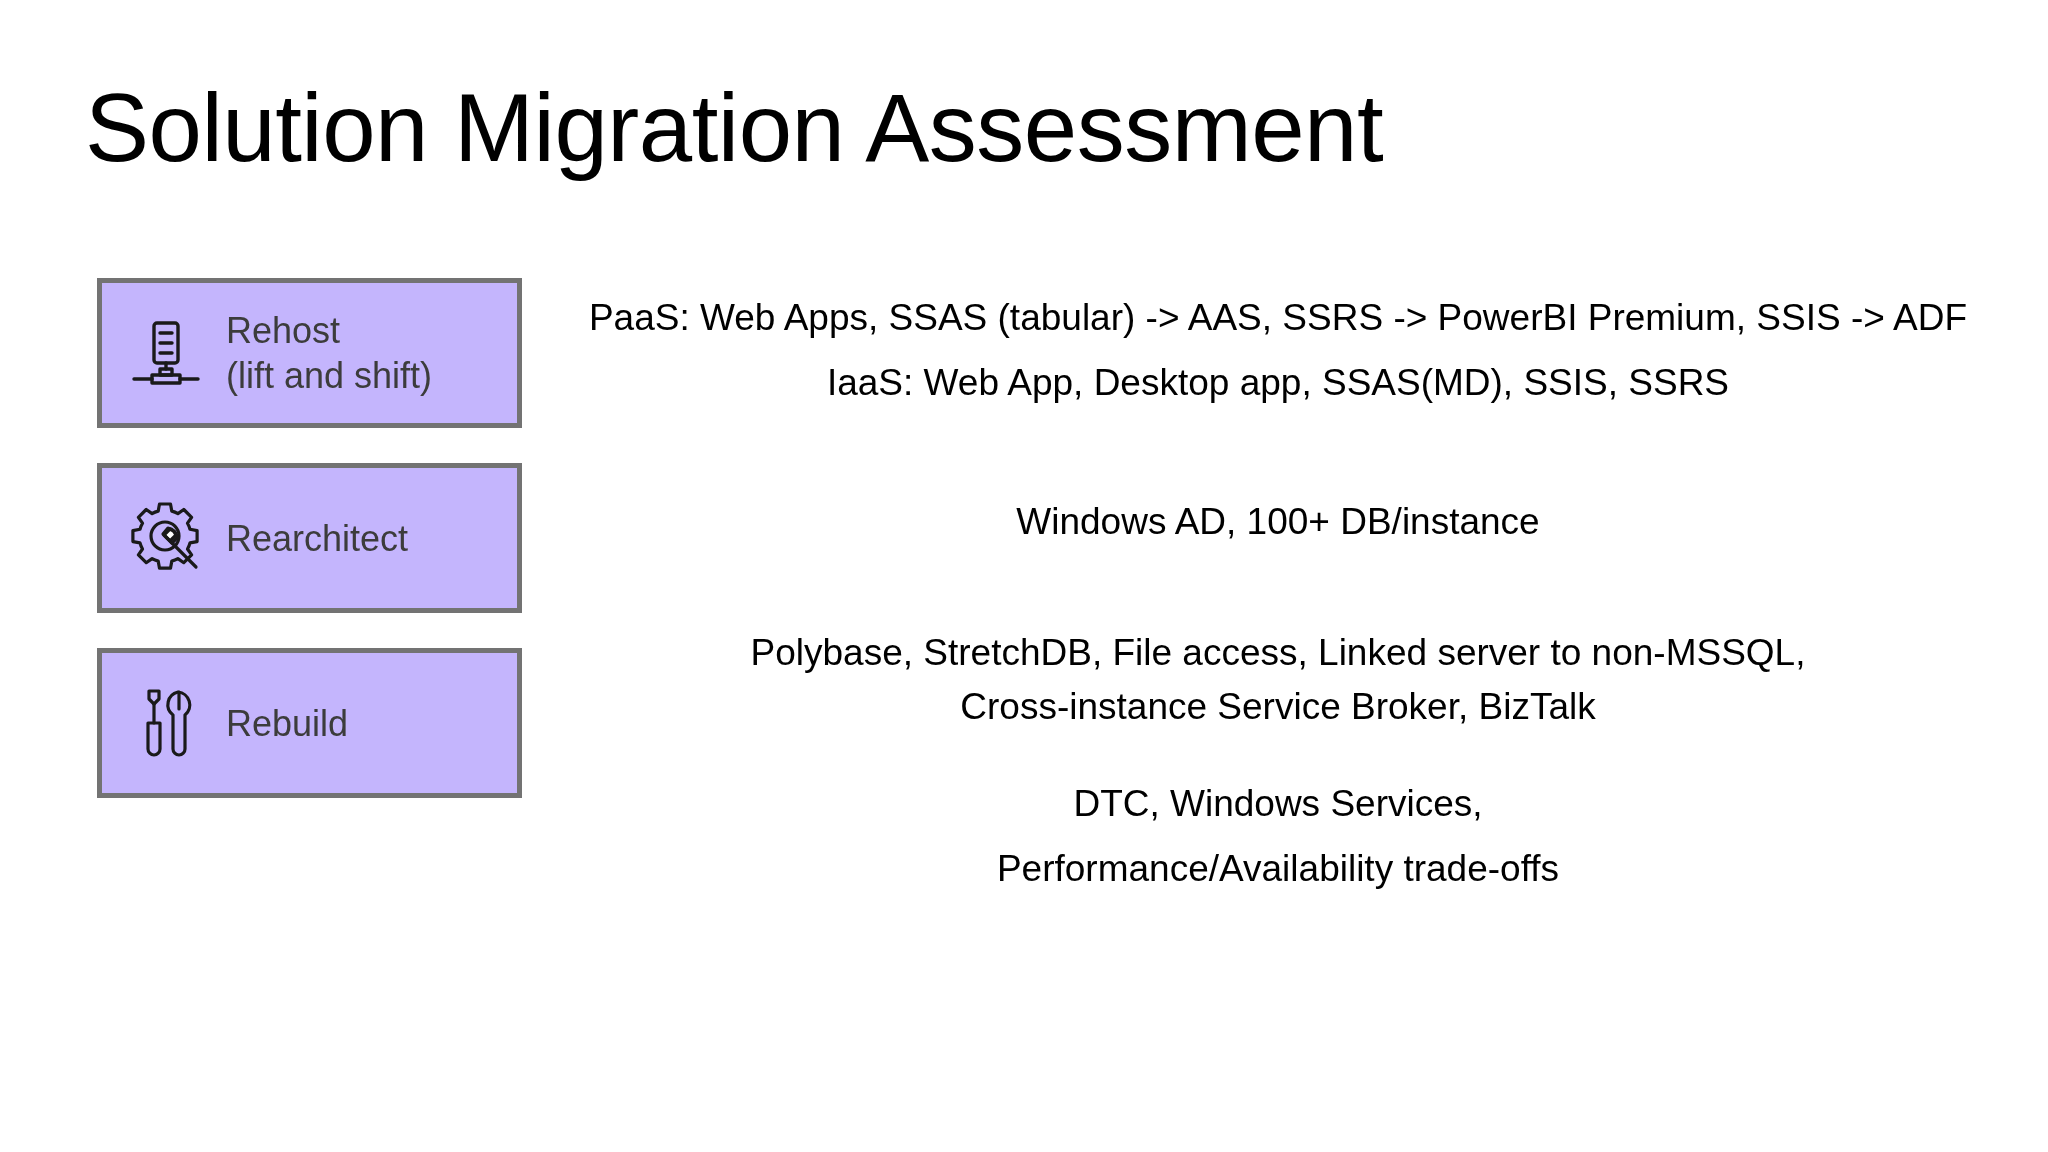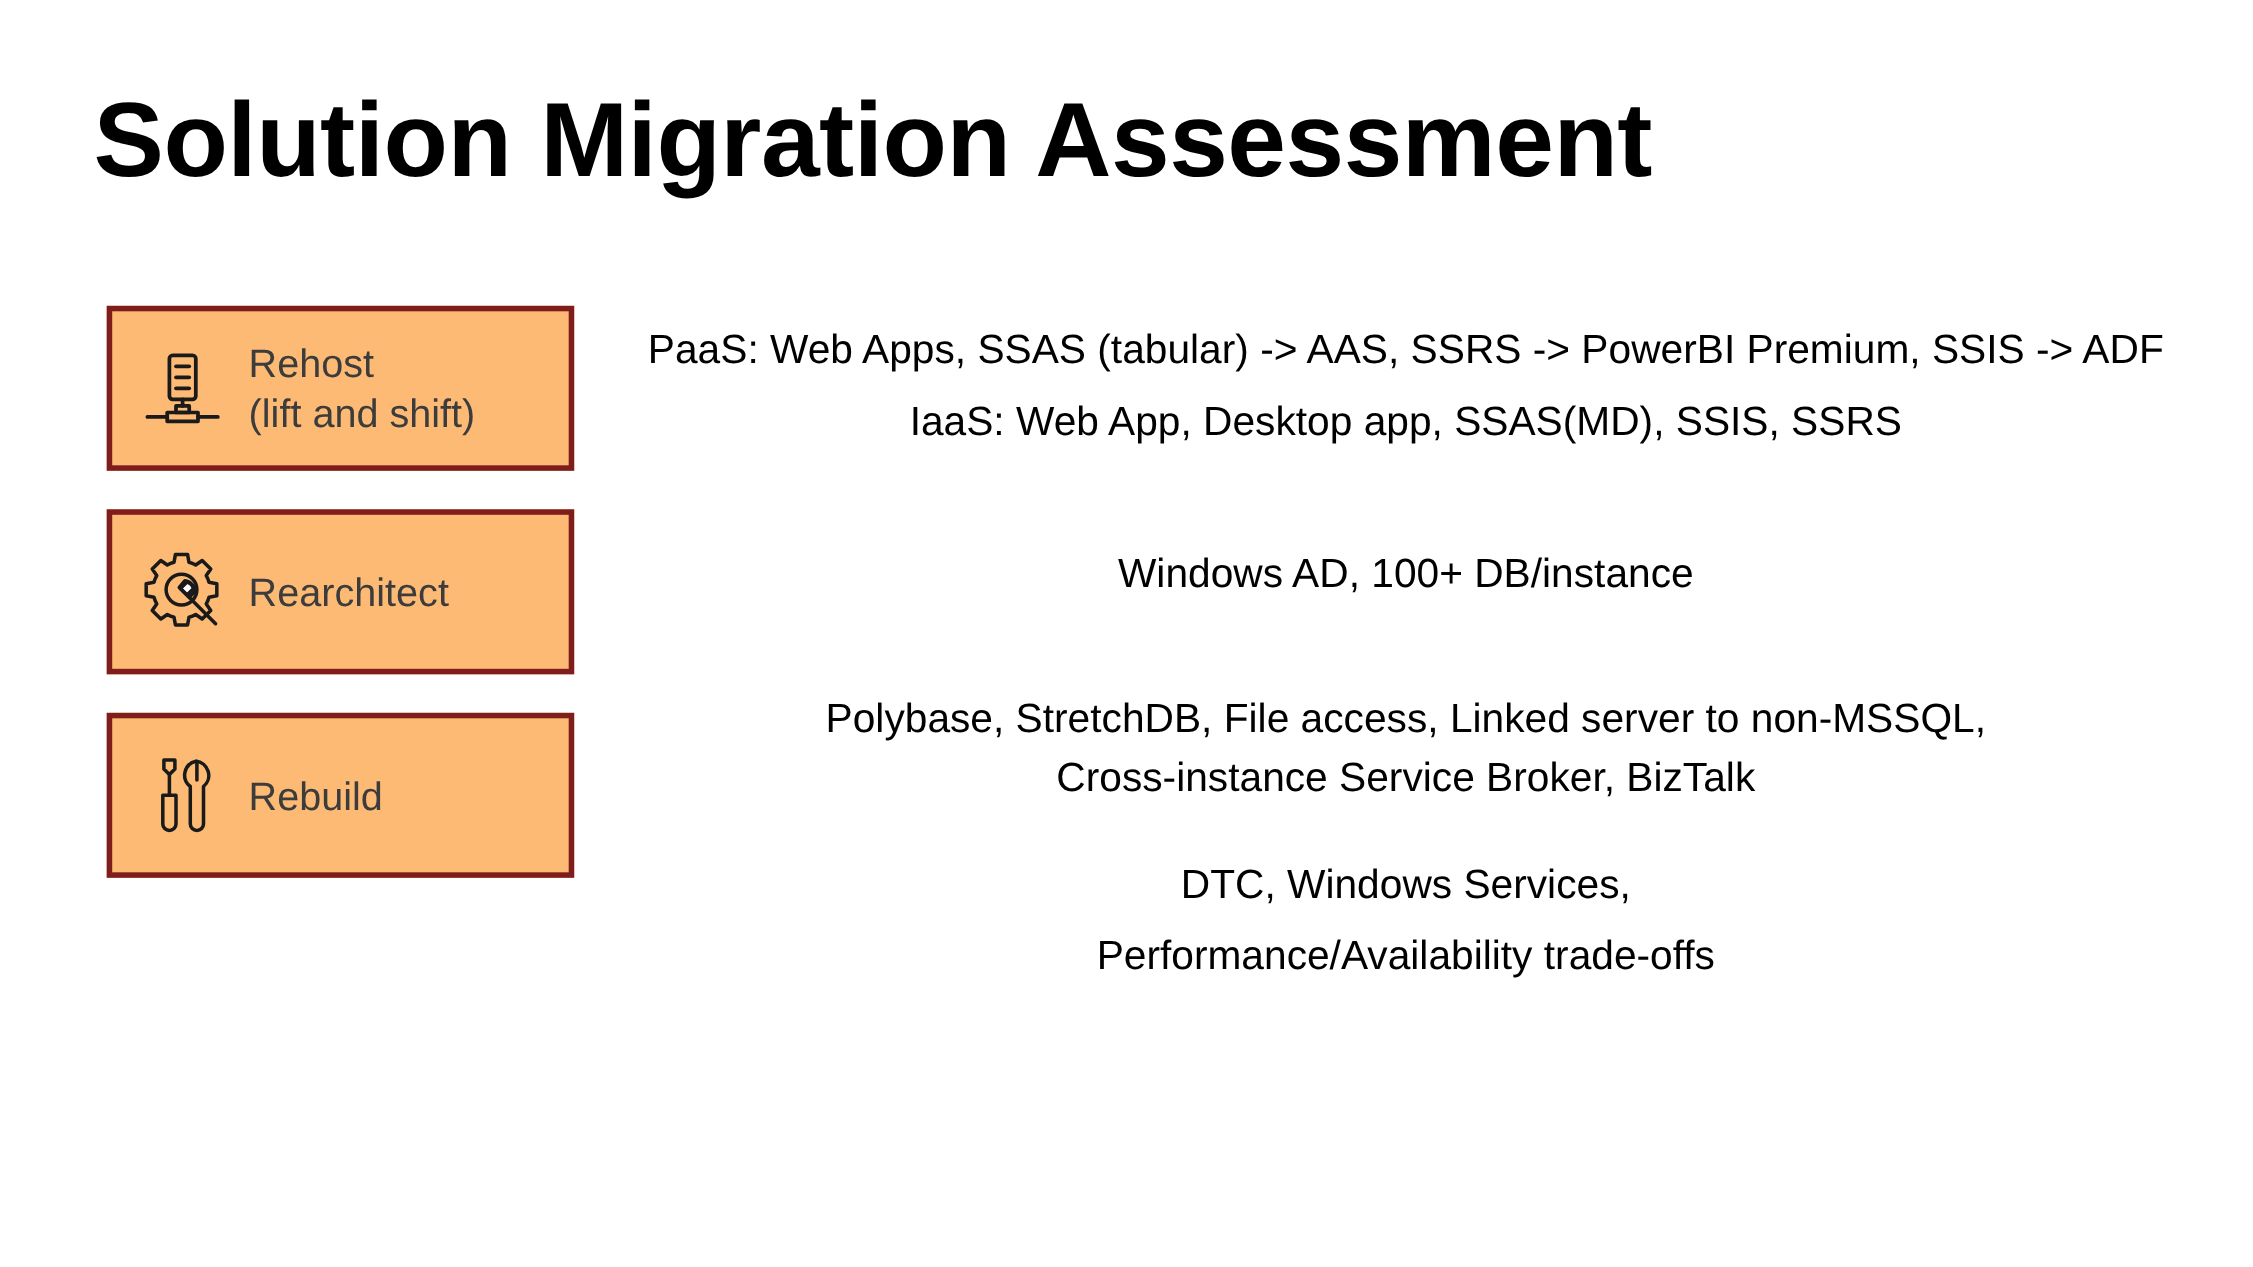--- a/index.html
+++ b/index.html
@@ -17,39 +17,39 @@
     -webkit-font-smoothing: antialiased;
   }
 
   
   .slide-title {
     position: absolute;
     left: 85px;
     top: 72px;
     font-size: 96px;
     line-height: 112px;
-    font-weight: bold;
+    font-weight: normal;
     letter-spacing: -0.5px;
     color: #000000;
     white-space: nowrap;
   }
 
   
   .category-column {
     position: absolute;
     left: 97px;
     top: 278px;
     width: 425px;
   }
   .category-box {
     box-sizing: border-box;
     width: 425px;
     height: 150px;
-    border: 5px solid #7f1d1d;
-    background: #fdba74;
+    border: 5px solid #737373;
+    background: #c4b5fd;
     display: flex;
     align-items: center;
     margin-bottom: 35px;
     position: relative;
   }
   .category-icon {
     width: 92px;
     min-width: 92px;
     height: 92px;
     margin-left: 18px;

